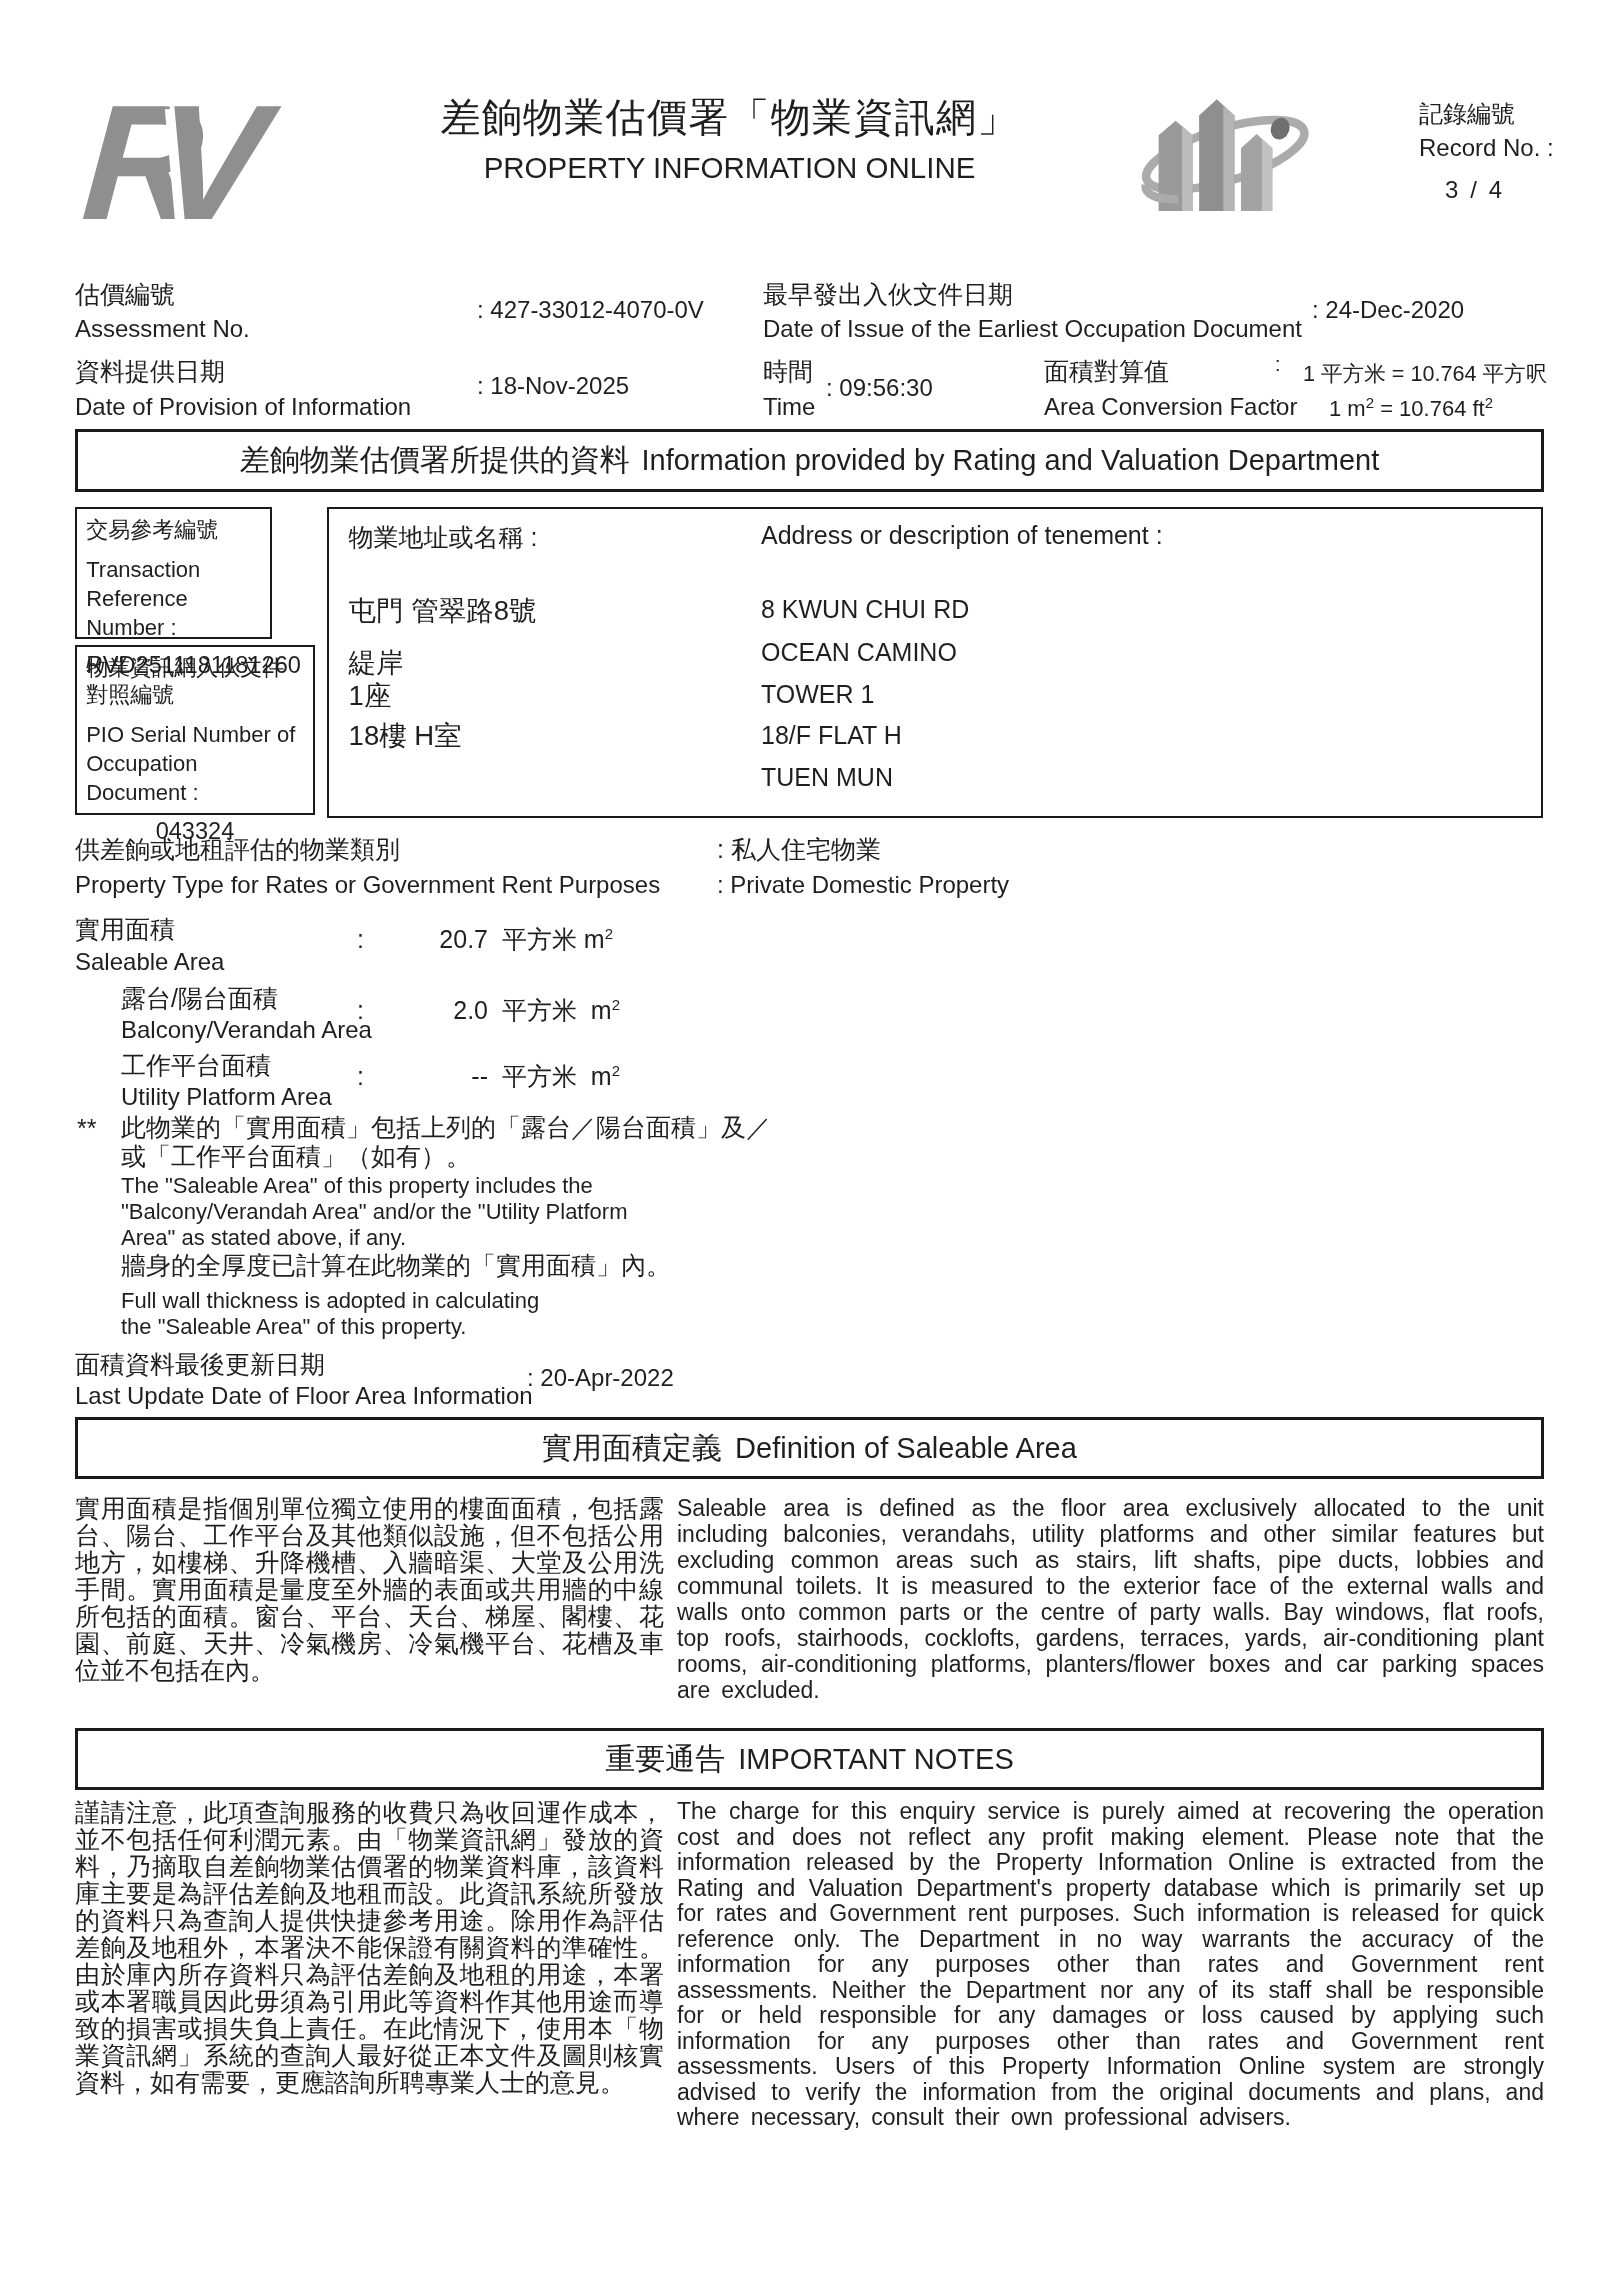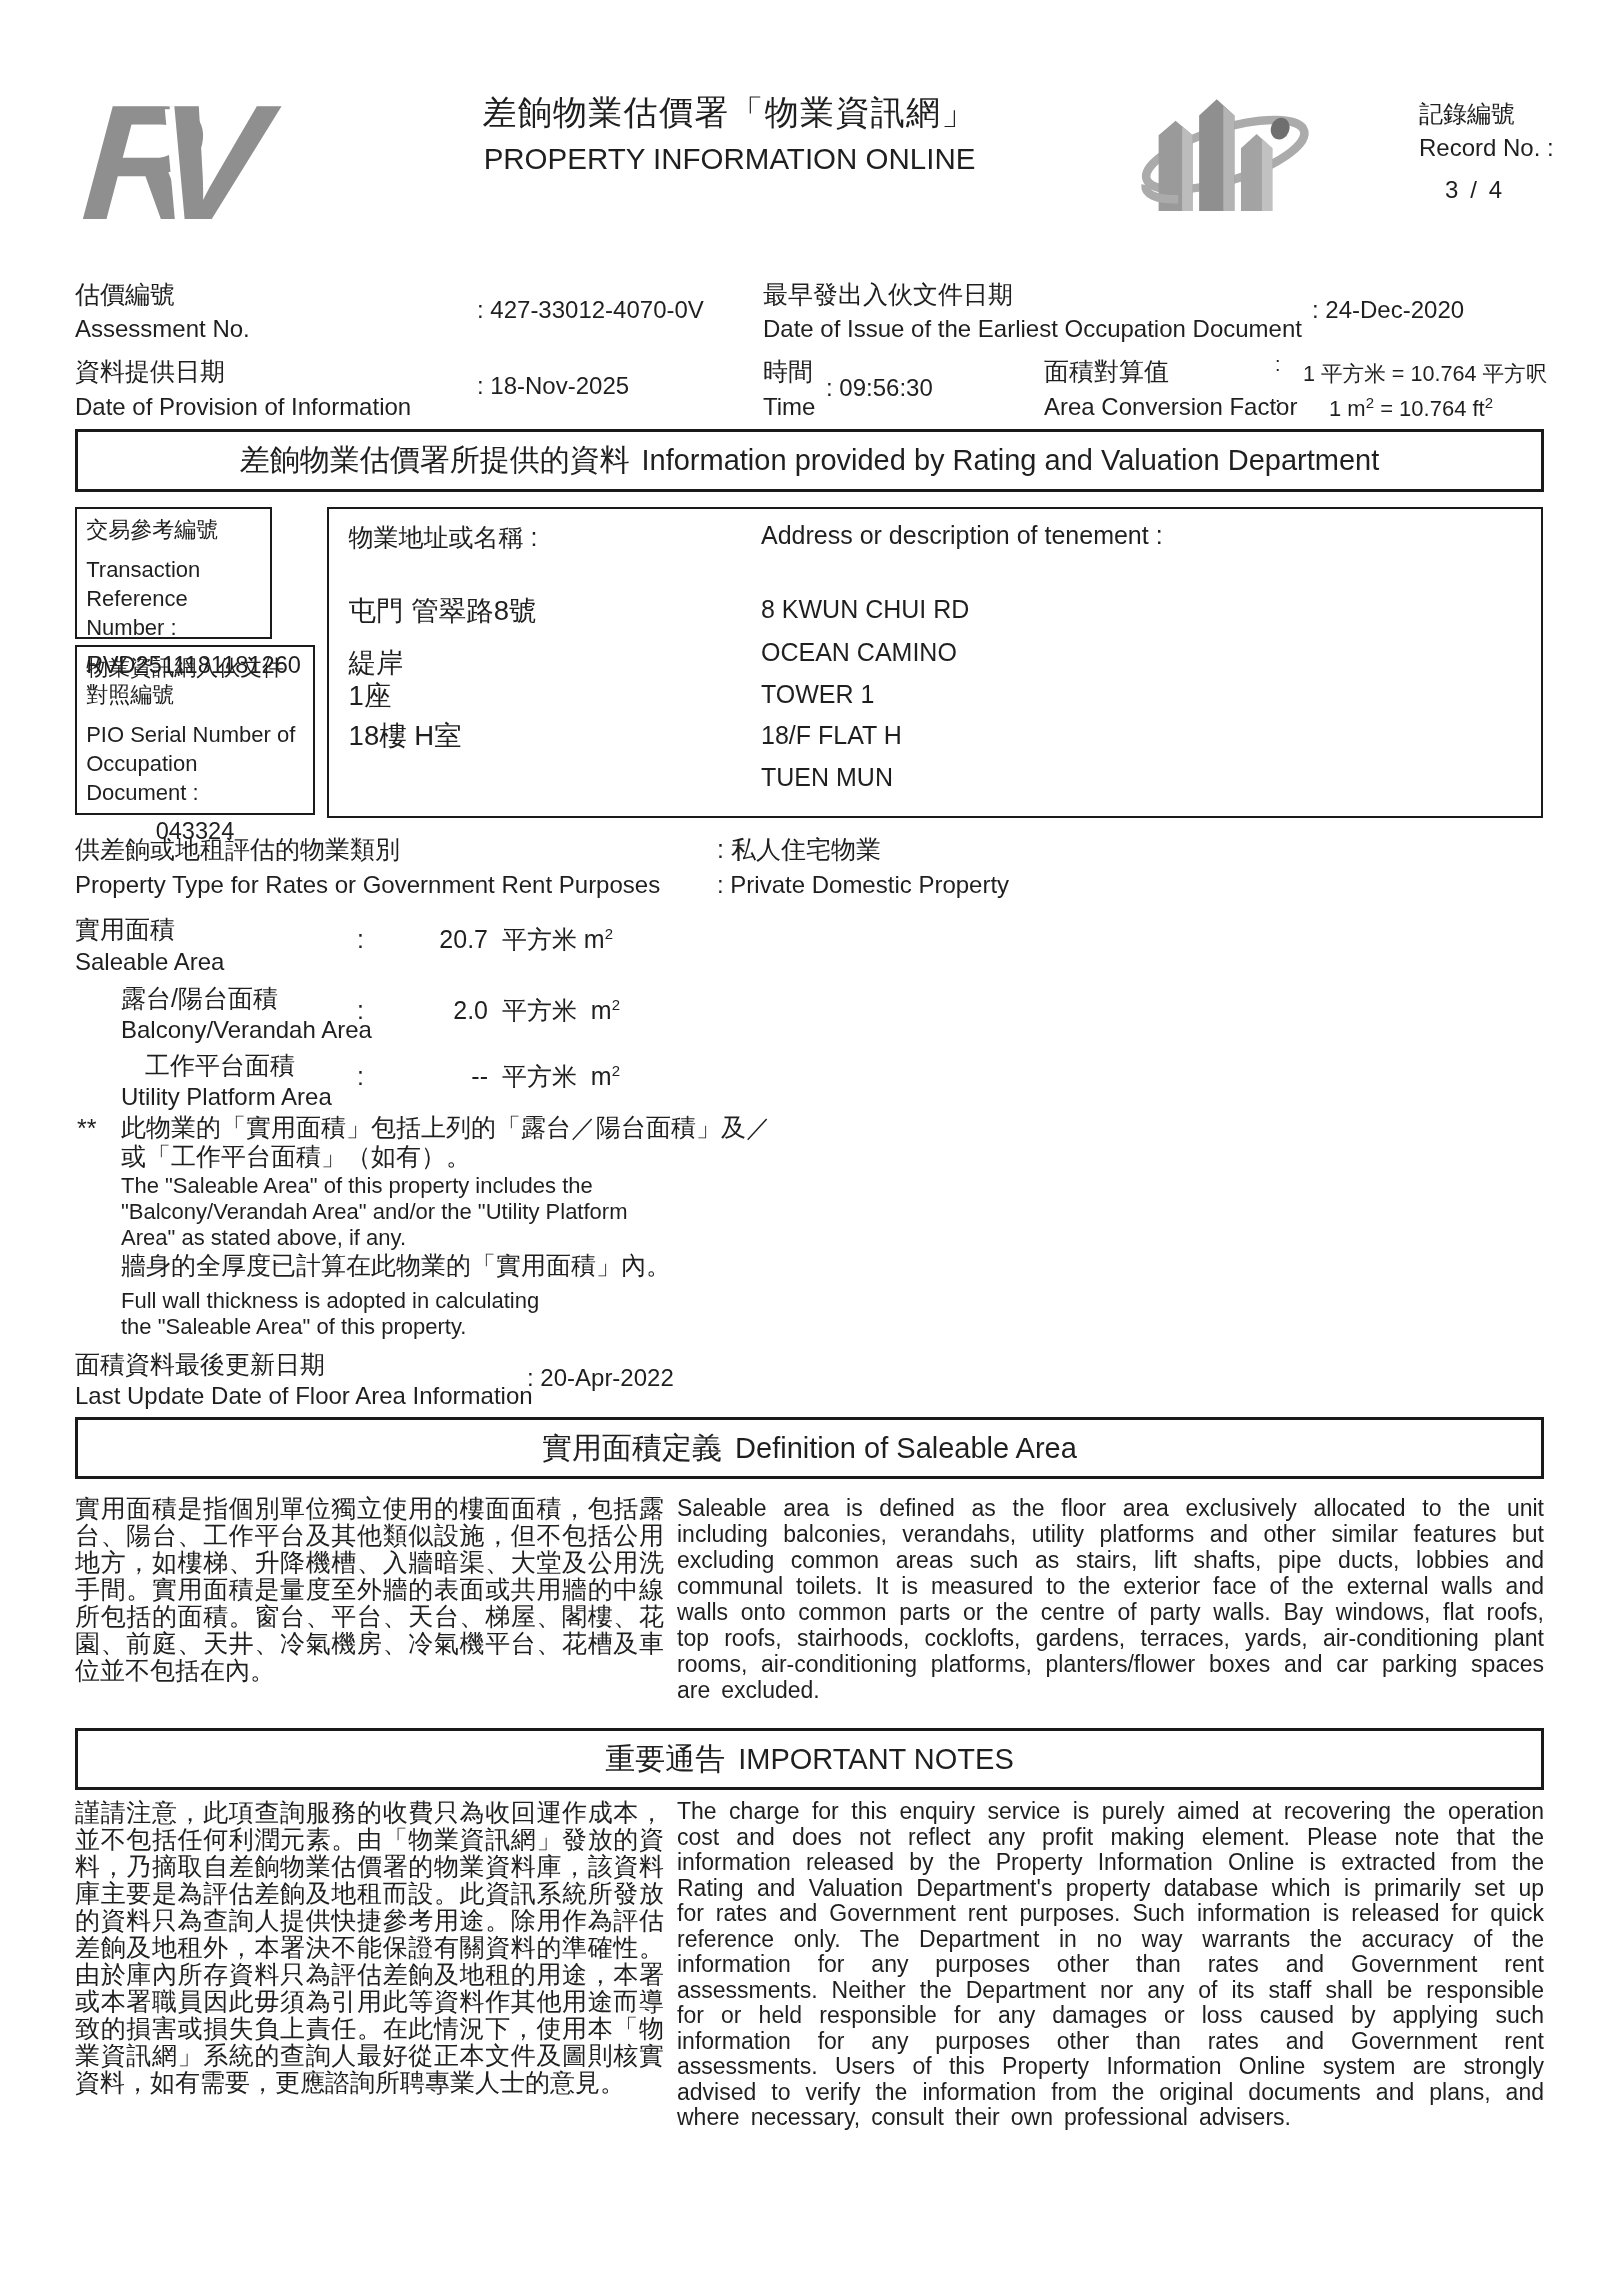--- a/index.html
+++ b/index.html
@@ -11,21 +11,21 @@
     position:relative;
   }
   .page { position:absolute; left:0; top:0; width:1623px; height:2295px; background:#fff; }
   .abs { position:absolute; }
 
   
   .rv-logo { left:84px; top:97px; font-size:164px; font-weight:bold; font-style:italic;
              color:#8f8f8f; letter-spacing:-11.8px; line-height:131px; transform:skewX(-4deg); }
   .rv-logo .rv-v { margin-left:-34px; text-shadow:-4.6px 0 0 #ffffff, -9.2px 2.6px 0 #ffffff; }
   .title-block { left:363px; top:90px; width:733px; text-align:center; }
-  .title-cn { font-size:34px; letter-spacing:1.3px; }
+  .title-cn { font-size:40px; letter-spacing:1.3px; }
   .title-en { font-size:29.5px; margin-top:5.2px; line-height:35px; }
   .record-block { left:1419px; top:97px; width:196px; font-size:24px; line-height:34px; }
   .record-value { margin-top:7.9px; padding-left:26px; letter-spacing:2.6px; }
 
   
   .lbl-cn { font-size:25px; }
   .lbl-en { font-size:24px; }
   .val    { font-size:24px; }
   .sup2   { font-size:15px; vertical-align:super; }
 
@@ -164,21 +164,21 @@
   <div class="abs lbl-en" style="left:717px; top:871px;">: Private Domestic Property</div>
 
   <div class="abs lbl-cn" style="left:75px; top:913px;">實用面積</div>
   <div class="abs lbl-en" style="left:75px; top:948px;">Saleable Area</div>
   <div class="abs area-row" style="left:357px; top:923px;"><span class="colon">:</span><span class="area-value">20.7</span>&nbsp;&nbsp;<span class="area-unit">平方米 m</span><sup class="sup2">2</sup></div>
 
   <div class="abs lbl-cn" style="left:121px; top:982px;">露台/陽台面積</div>
   <div class="abs lbl-en" style="left:121px; top:1016px;">Balcony/Verandah Area</div>
   <div class="abs area-row" style="left:357px; top:994px;"><span class="colon">:</span><span class="area-value">2.0</span>&nbsp;&nbsp;<span class="area-unit">平方米  m</span><sup class="sup2">2</sup></div>
 
-  <div class="abs lbl-cn" style="left:121px; top:1049px;margin-left:24px;">工作平台面積</div>
+  <div class="abs lbl-cn" style="left:121px; top:1049px;">工作平台面積</div>
   <div class="abs lbl-en" style="left:121px; top:1083px;">Utility Platform Area</div>
   <div class="abs area-row" style="left:357px; top:1060px;"><span class="colon">:</span><span class="area-value">--</span>&nbsp;&nbsp;<span class="area-unit">平方米  m</span><sup class="sup2">2</sup></div>
 
   <div class="abs fn" style="left:77px; top:1114px;">**</div>
   <div class="abs fn" style="left:121px; top:1113px; width:664px;">此物業的「實用面積」包括上列的「露台／陽台面積」及／或「工作平台面積」（如有）。</div>
   <div class="abs fn-en" style="left:121px; top:1173px; width:517px;">The "Saleable Area" of this property includes the "Balcony/Verandah Area" and/or the "Utility Platform Area" as stated above, if any.</div>
   <div class="abs fn" style="left:121px; top:1251px; width:720px;">牆身的全厚度已計算在此物業的「實用面積」內。</div>
   <div class="abs fn-en" style="left:121px; top:1288px; width:445px;">Full wall thickness is adopted in calculating the "Saleable Area" of this property.</div>
 
   <div class="abs lbl-cn" style="left:75px; top:1348px;">面積資料最後更新日期</div>

